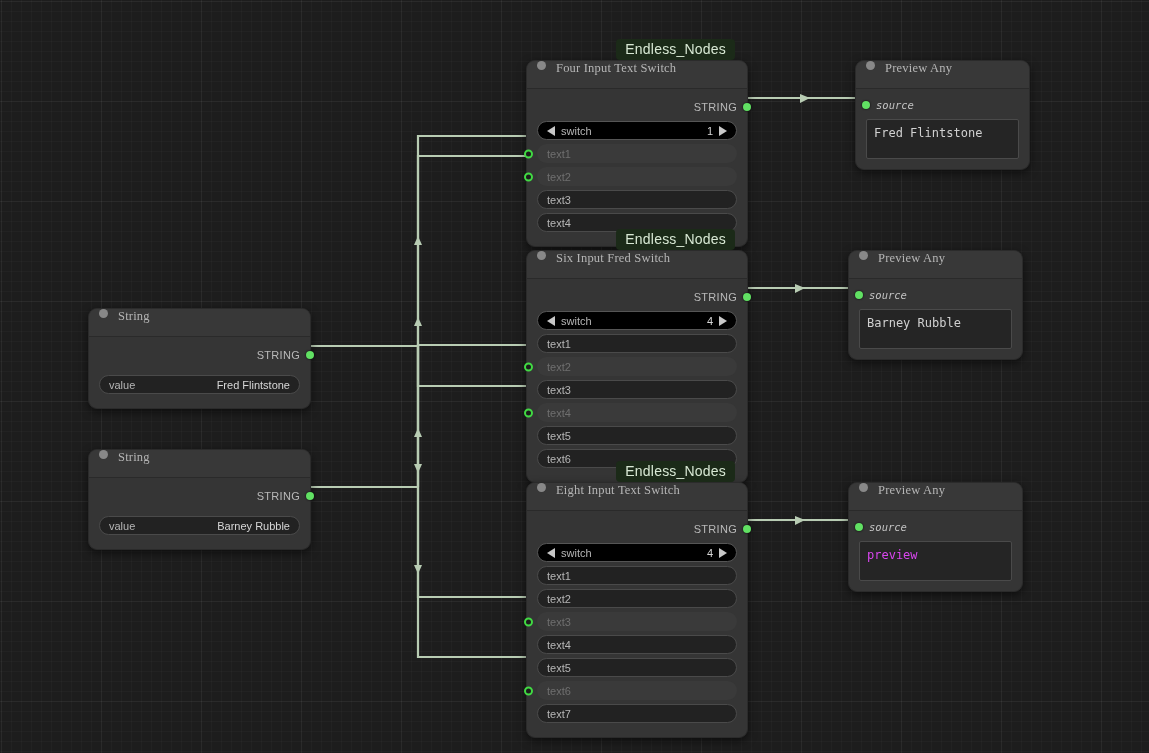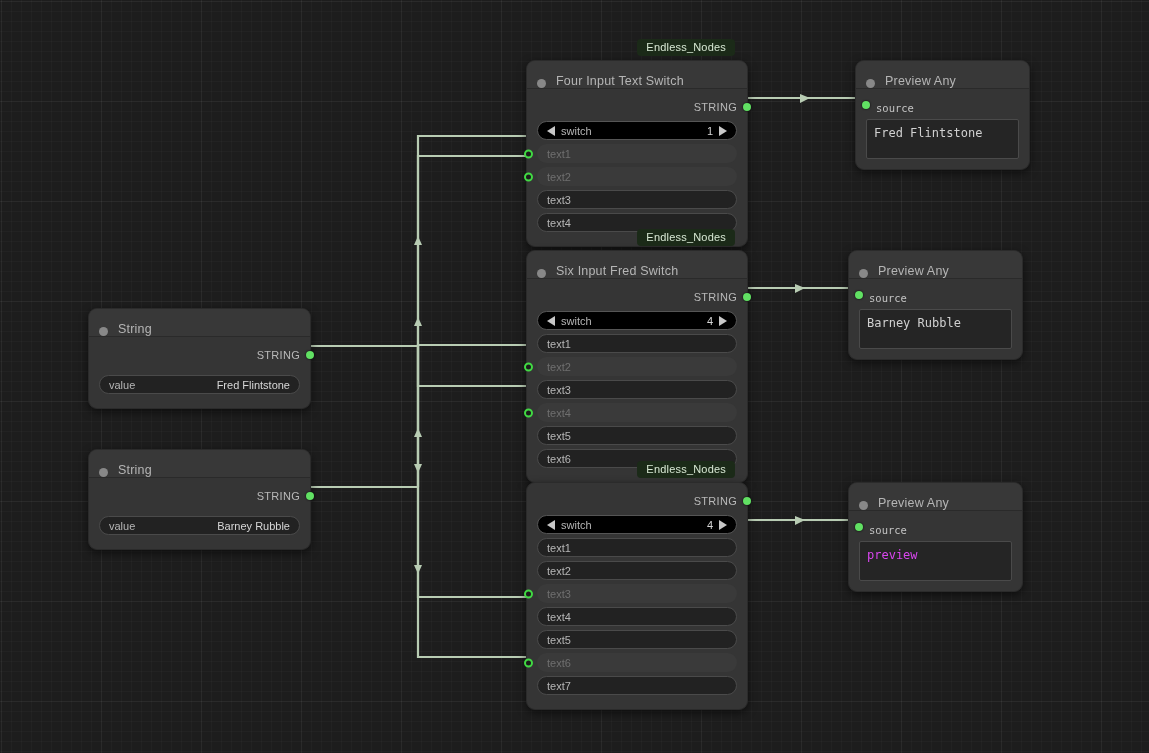--- a/index.html
+++ b/index.html
@@ -26,25 +26,26 @@
   .node {
     position: absolute;
     background: #353535;
     border-radius: 9px;
     box-shadow: 0 3px 9px rgba(0,0,0,0.55);
     border: 1px solid #2b2b2b;
     overflow: visible;
   }
   .node-title {
     height: 28px;
-    display: flex; align-items: flex-end;
+    display: flex; align-items: flex-start;
     padding: 0 10px;
     border-bottom: 1px solid #2a2a2a;
     border-radius: 8px 8px 0 0;
     background: #383838;
+    font-family: Liberation Serif, serif;
   }
   .title-dot {
     width: 9px; height: 9px; border-radius: 50%;
     background: #888; margin-right: 10px; flex: none;
   }
   .title-text { font-size: 12.5px; color: #b5b5b5; letter-spacing: .2px; }
   .node-body { padding: 6px 10px 10px 10px; }
 
   .out-row {
     display: flex; align-items: center; justify-content: flex-end;
@@ -88,30 +89,30 @@
   }
   .arrow-l { border-right: 8px solid #c8c8c8; margin-right: 6px; }
   .arrow-r { border-left: 8px solid #c8c8c8; margin-left: 6px; }
   .combo-mid { flex: 1; display: flex; justify-content: space-between; align-items: center; }
 
   .badge {
     position: absolute;
     top: -22px; right: 12px;
     background: #1b2a18;
     color: #d8e8d4;
-    font-size: 11px;
+    font-size: 14px;
     padding: 2px 9px 3px 9px;
     border-radius: 4px;
     letter-spacing: .2px;
     white-space: nowrap;
   }
 
   .src-row {
-    display: flex; align-items: flex-end;
-    height: 18px; margin: 1px 0 5px 0; position: relative;
+    display: flex; align-items: center;
+    height: 18px; margin: 1px 0 5px 0; position: relative; font-style: italic;
   }
   .src-label { font-size: 11px; color: #c3c3c3; margin-left: 2px; font-family: "DejaVu Sans Mono", monospace; font-size:10.5px;}
   .preview-box {
     background: #252525;
     border: 1px solid #4a4a4a;
     border-radius: 2px;
     min-height: 40px;
     padding: 6px 7px;
     font-family: "DejaVu Sans Mono", monospace;
     font-size: 12px;
@@ -267,20 +268,24 @@
         <span class="w-name">text5</span>
       </div>
       <div class="widget">
         <span class="w-name">text6</span>
       </div>
     </div>
   </div>
 
   <div class="node" style="left:526px; top:482px; width:222px;">
     <div class="badge">Endless_Nodes</div>
+    <div class="node-title">
+      <span class="title-dot"></span>
+      <span class="title-text">Eight Input Text Switch</span>
+    </div>
     <div class="node-body">
       <div class="out-row">
         <span class="out-label">STRING</span>
         <span class="dot-out"></span>
       </div>
       <div class="widget combo">
         <span class="arrow-l"></span>
         <span class="combo-mid">
           <span class="w-name">switch</span>
           <span class="w-val">4</span>

